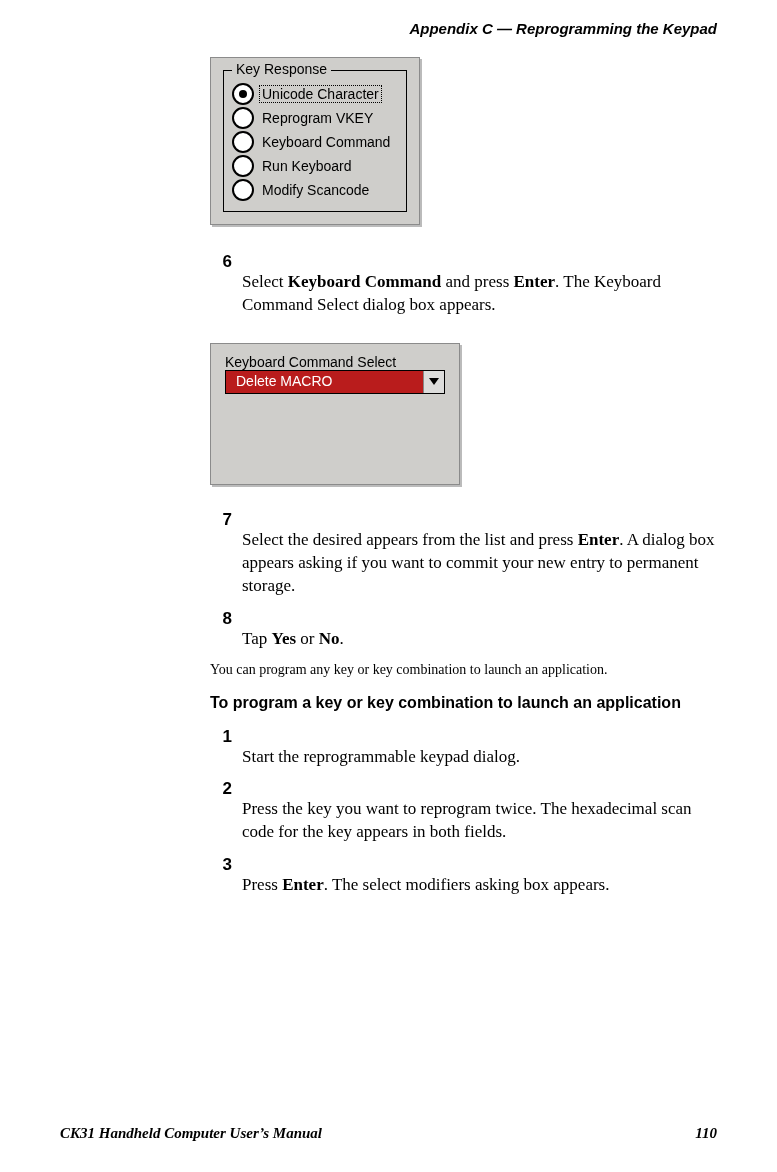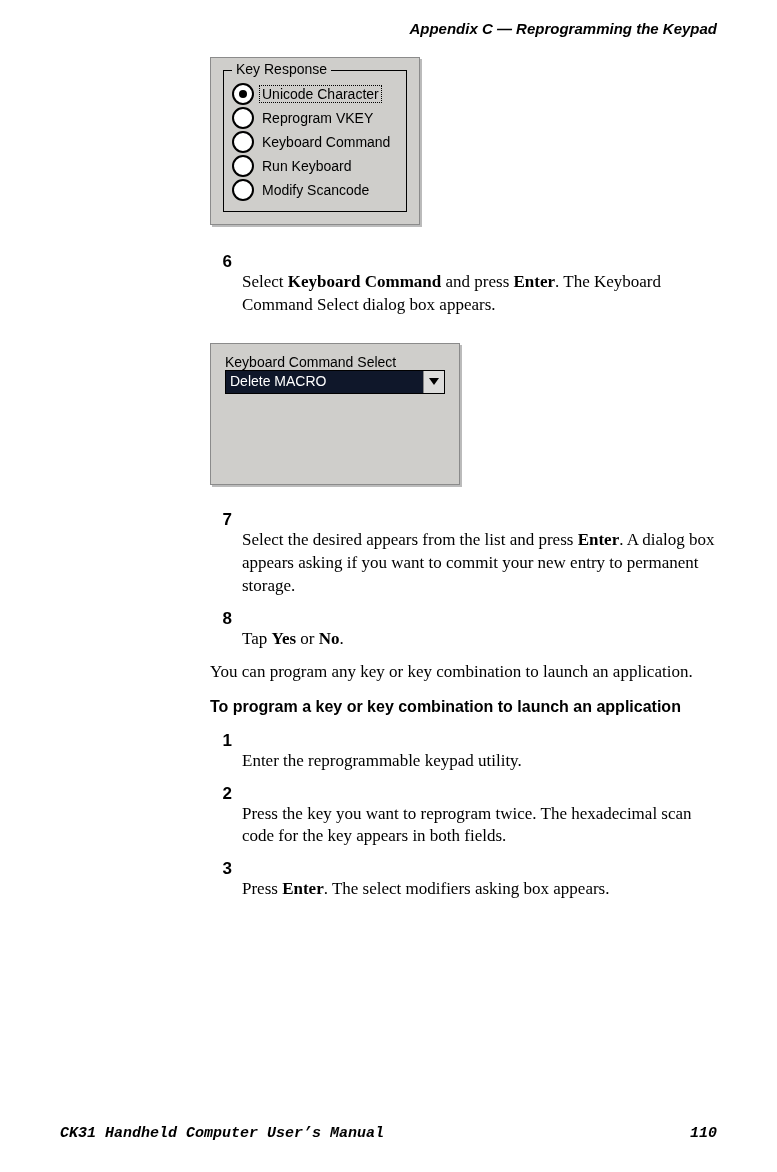--- a/index.html
+++ b/index.html
@@ -83,25 +83,25 @@
   .fig2-label {
     font-family: Liberation Sans, sans-serif;
     font-size: 14px;
   }
   .combo {
     display: flex;
     border: 1px solid #000;
     height: 22px;
   }
   .combo-value {
-    background: #0f172a;
+    background: #b91c1c;
     color: #fff;
     font-family: 'Microsoft Sans Serif', Arial, sans-serif;
     font-size: 14px;
-    padding: 2px 4px;
+    padding: 2px 10px;
     flex: 1;
   }
   .combo-btn {
     width: 20px;
     background: #dcdcdb;
     border-left: 1px solid #888;
     display: flex;
     align-items: center;
     justify-content: center;
   }
@@ -122,38 +122,38 @@
   }
   .step-text { flex: 1; margin-top: 20px; }
   .bold { font-weight: bold; }
   h2.section {
     font-family: Arial, Helvetica, sans-serif;
     font-weight: 900;
     font-size: 22px;
     margin: 24px 0 10px -150px;
   }
   .body-para {
-    font-size: 17px;
+    font-size: 14px;
     line-height: 1.35;
     margin: 10px 0 14px 0;
   }
   h3.subhead {
     font-family: Arial, Helvetica, sans-serif;
     font-weight: 900;
     font-size: 16px;
     margin: 14px 0 14px 0;
   }
   .footer {
     position: absolute;
     bottom: 30px;
     left: 60px;
     right: 60px;
     display: flex;
     justify-content: space-between;
-    font-family: Liberation Mono, monospace;
+    font-family: Liberation Serif, serif;
     font-weight: bold;
     font-style: italic;
     font-size: 15px;
   }
   .fig2-panel {
     background: #cfcecb;
     border: 1px solid #8b8b8b;
     box-shadow: 2px 2px 0 #bbb;
     padding: 10px 14px 90px 14px;
     margin: 16px 0 14px 0;
@@ -239,21 +239,21 @@
 
     
 
     <div class="body-para">You can program any key or key combination to launch an application.</div>
 
     <h3 class="subhead">To program a key or key combination to launch an application</h3>
 
     
     <div class="step">
       <div class="step-num">1</div>
-      <div class="step-text">Enter the reprogrammable keypad utility.</div>
+      <div class="step-text">Start the reprogrammable keypad dialog.</div>
     </div>
 
     <div class="step">
       <div class="step-num">2</div>
       <div class="step-text">Press the key you want to reprogram twice. The hexadecimal scan code for the key appears in both fields.</div>
     </div>
 
     <div class="step">
       <div class="step-num">3</div>
       <div class="step-text">

